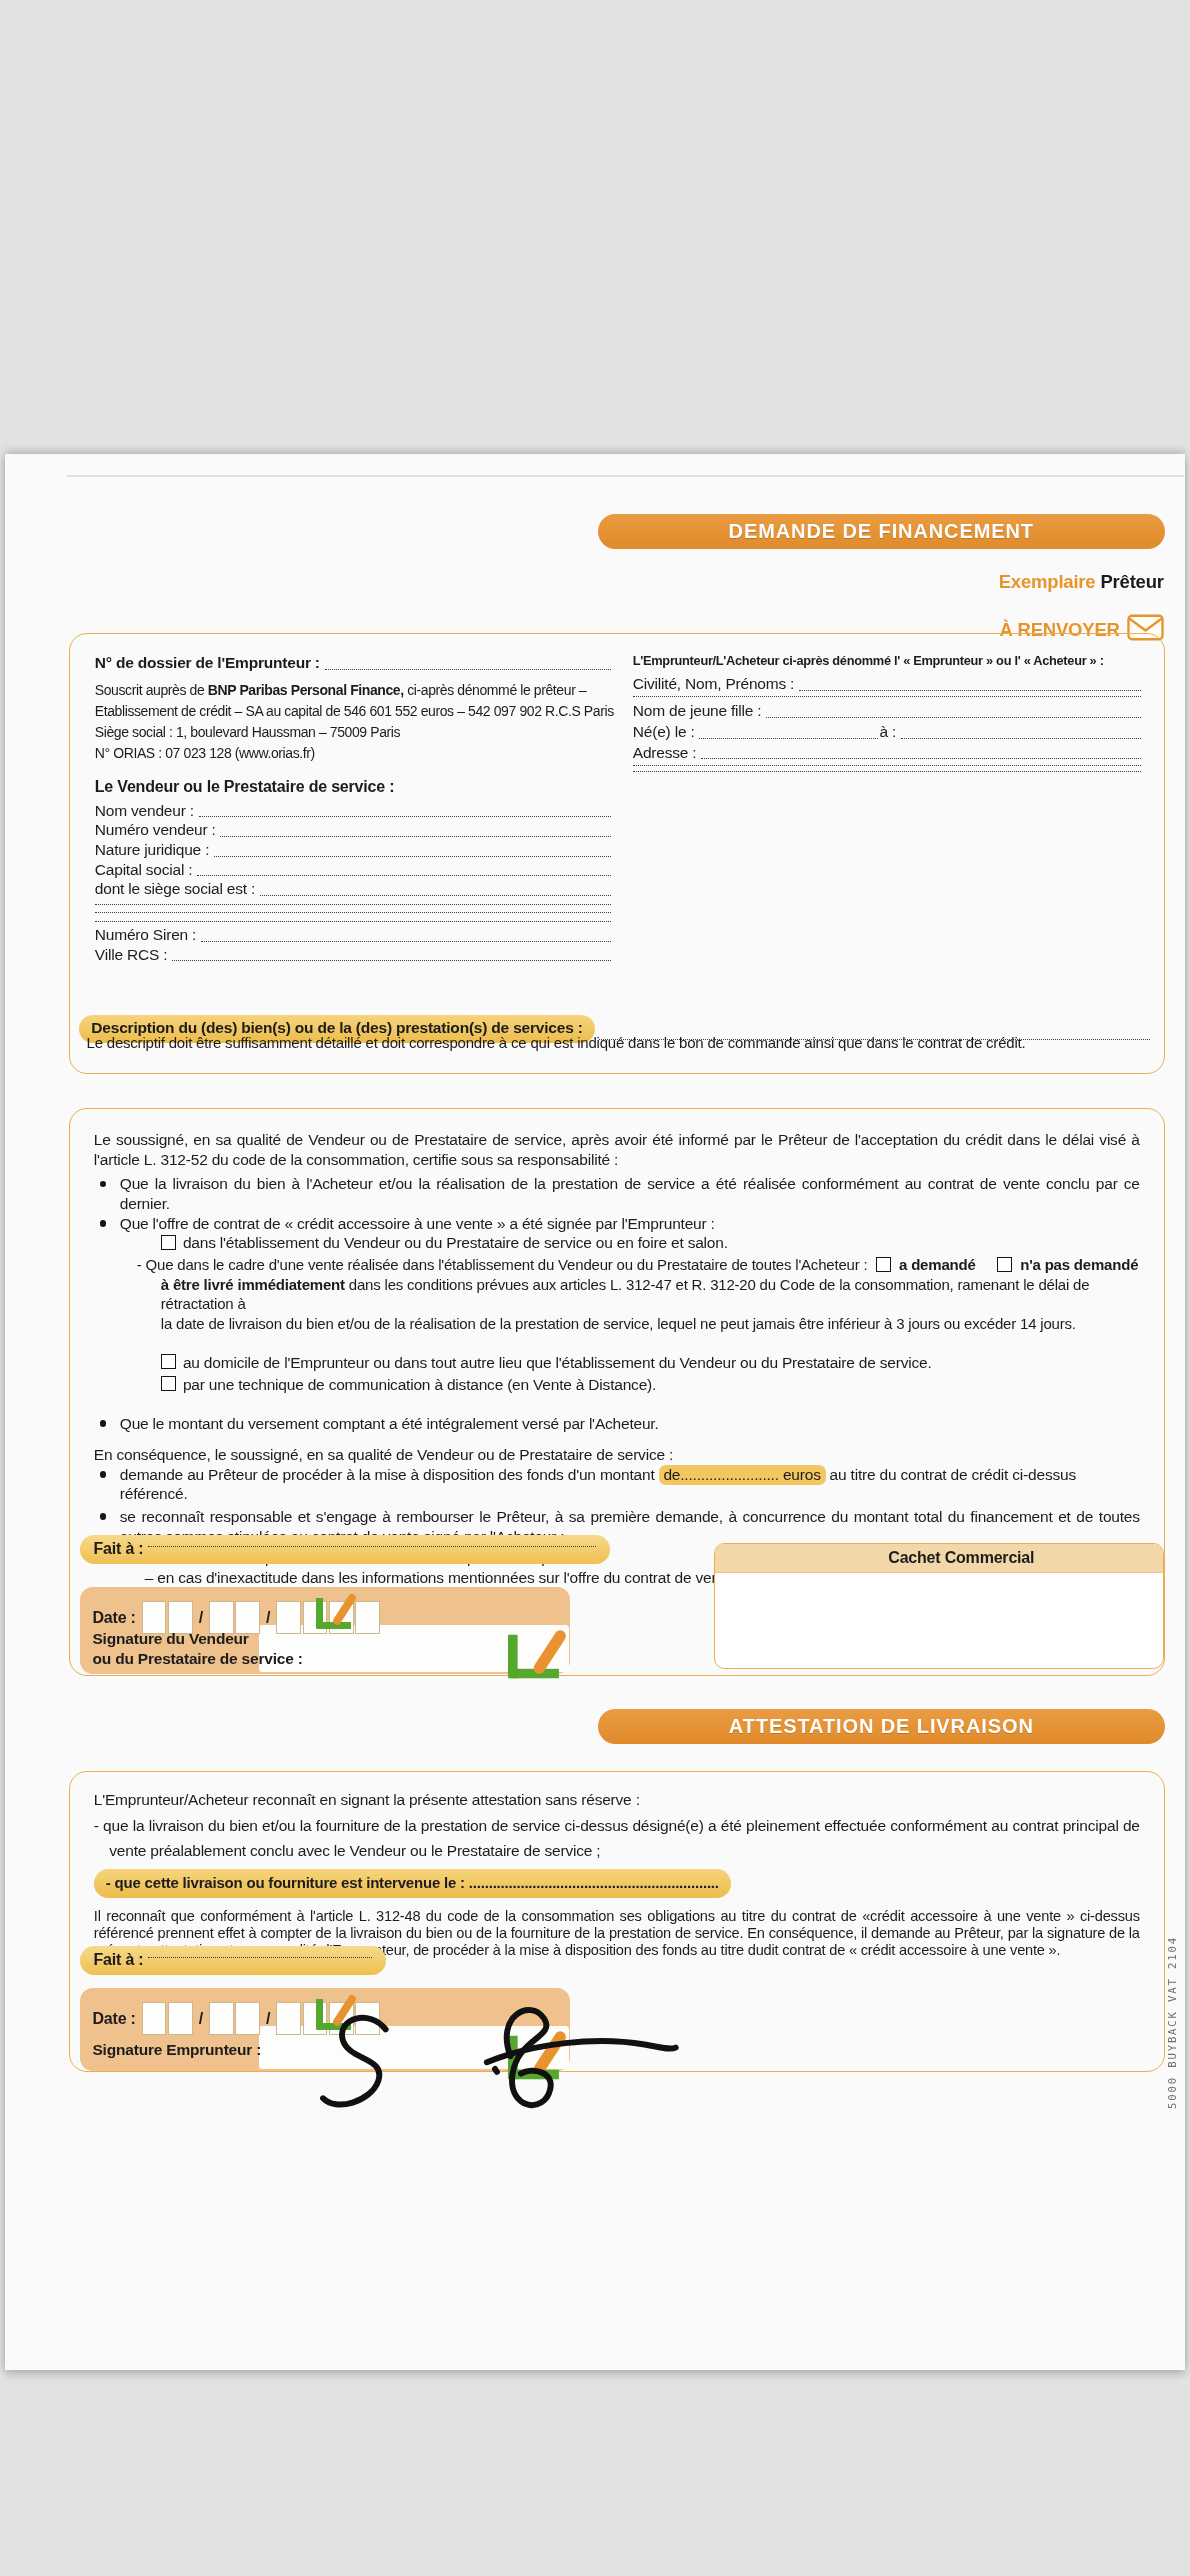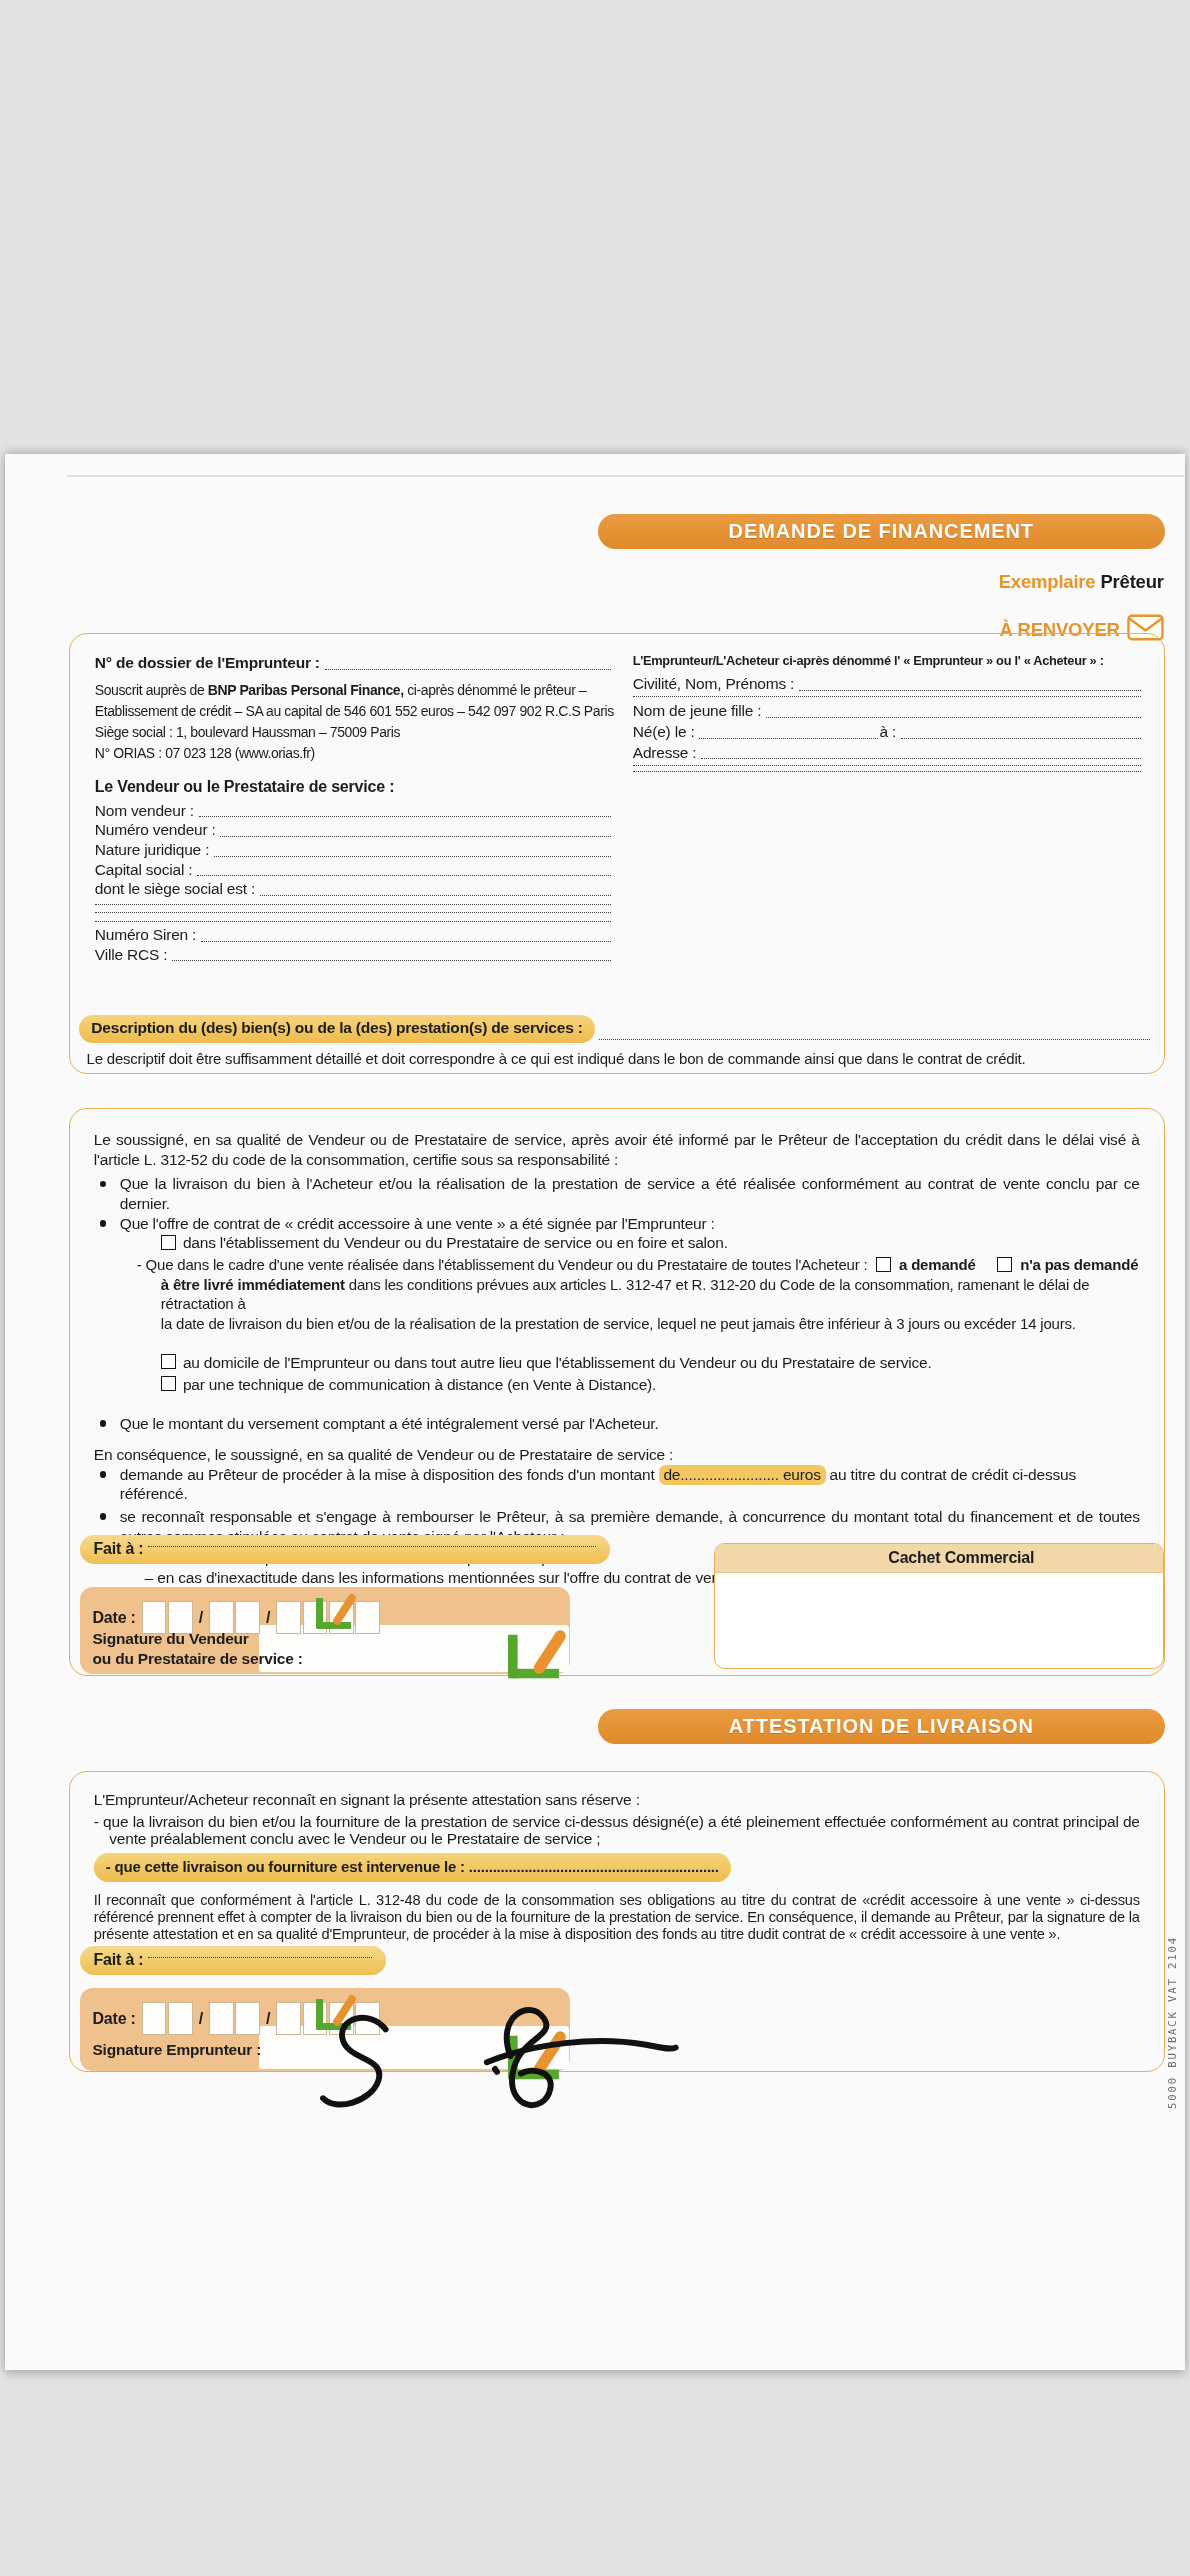--- a/index.html
+++ b/index.html
@@ -45,21 +45,21 @@
   .blankrow{margin-top:3.6px;}
   .rheader{font-size:12.8px;letter-spacing:-0.3px;white-space:nowrap;margin-bottom:6px;}
   .col-right .frow{margin-top:1.2px;}
   
   .descrow{position:absolute;left:9.5px;right:13px;top:381px;display:flex;align-items:flex-end;}
   .pill{
     background:linear-gradient(180deg,#f6d47c,#edbc4c);
     border-radius:14.3px;padding:4.2px 12px 5.4px 12px;
     font-weight:bold;font-size:15.5px;white-space:nowrap;display:flex;align-items:flex-start;
   }
-  .desc-note{position:absolute;left:16.7px;top:416px;font-size:15px;}
+  .desc-note{position:absolute;left:16.7px;top:400px;font-size:15px;}
   
   .cert{position:absolute;left:24px;top:21.4px;width:1046px;font-size:15.5px;line-height:19.6px;}
   .just{text-align:justify;}
   .p0{margin:0;}
   .bullet{position:relative;padding-left:26px;margin:0;}
   .bullet::before{content:"";position:absolute;left:6px;top:6.5px;width:6.5px;height:6.5px;border-radius:50%;background:#151515;}
   .cbrow{display:flex;align-items:flex-start;gap:7.1px;}
   .cb{flex:0 0 auto;width:13px;height:13px;border:1.8px solid #141414;background:#fff;margin-top:1.8px;}
   .subrow{display:flex;align-items:flex-start;gap:8.3px;font-size:15px;white-space:nowrap;}
   .hl{background:#f3c65f;border-radius:7.1px;padding:0.6px 4.8px 1.8px 4.8px;}
@@ -310,21 +310,21 @@
     </div>
   </div>
 
   <div class="banner" id="banner2">
     <span>ATTESTATION DE LIVRAISON</span>
   </div>
 
   <div class="obox" id="box3">
     <div class="att">
       <p class="p0">L'Emprunteur/Acheteur reconnaît en signant la présente attestation sans réserve :</p>
-      <p class="p0 just hang" style="margin-top:3.6px;line-height:17px;">- que la livraison du bien et/ou la fourniture de la prestation de service ci-dessus désigné(e) a été pleinement effectuée conformément au contrat principal de vente préalablement conclu avec le Vendeur ou le Prestataire de service ;</p>
+      <p class="p0 just hang" style="margin-top:3.6px;line-height:25px;">- que la livraison du bien et/ou la fourniture de la prestation de service ci-dessus désigné(e) a été pleinement effectuée conformément au contrat principal de vente préalablement conclu avec le Vendeur ou le Prestataire de service ;</p>
       <span class="pill pill-inline">
         <span class="b" style="font-size:15px;">- que cette livraison ou fourniture est intervenue le : ...............................................................</span>
       </span>
       <p class="p0 just att-p2">Il reconnaît que conformément à l'article L. 312-48 du code de la consommation ses obligations au titre du contrat de «crédit accessoire à une vente » ci-dessus référencé prennent effet à compter de la livraison du bien ou de la fourniture de la prestation de service. En conséquence, il demande au Prêteur, par la signature de la présente attestation et en sa qualité d'Emprunteur, de procéder à la mise à disposition des fonds au titre dudit contrat de « crédit accessoire à une vente ».</p>
     </div>
 
     <div class="faitpill" id="fait2">
       <span>Fait à :</span>
       <span class="dots"></span>
     </div>

